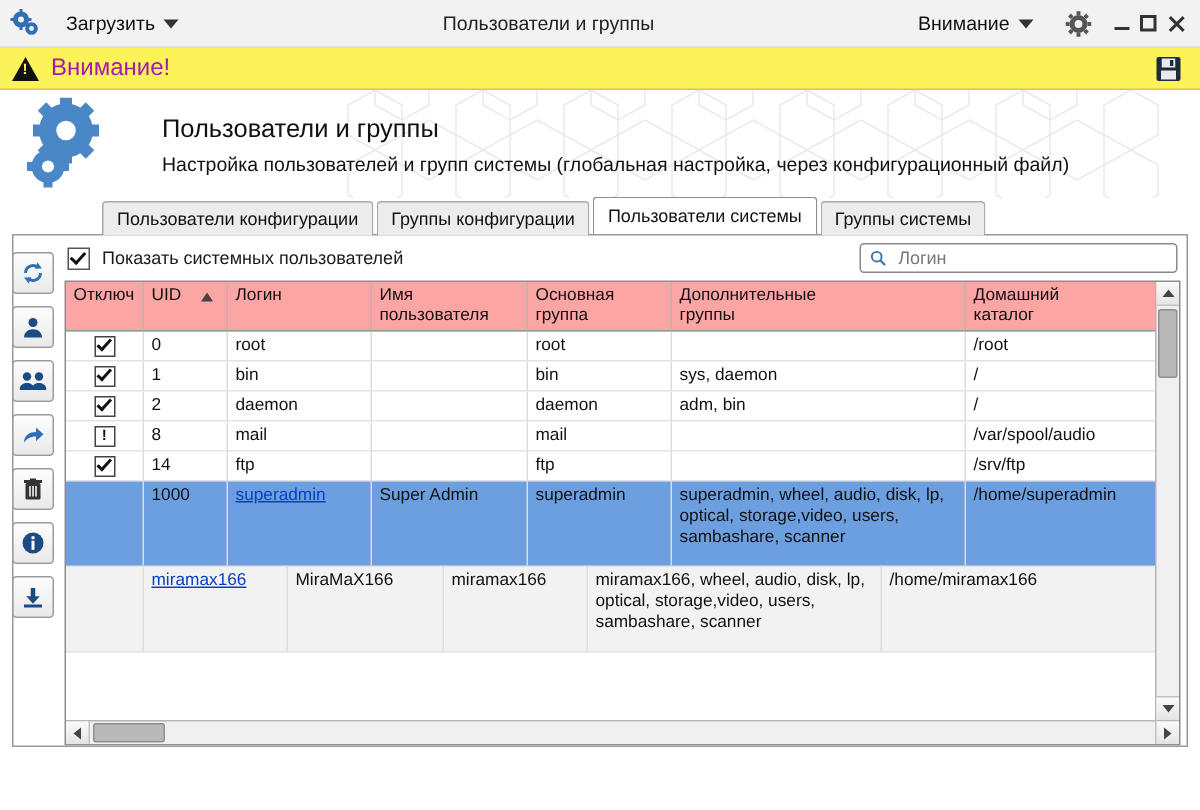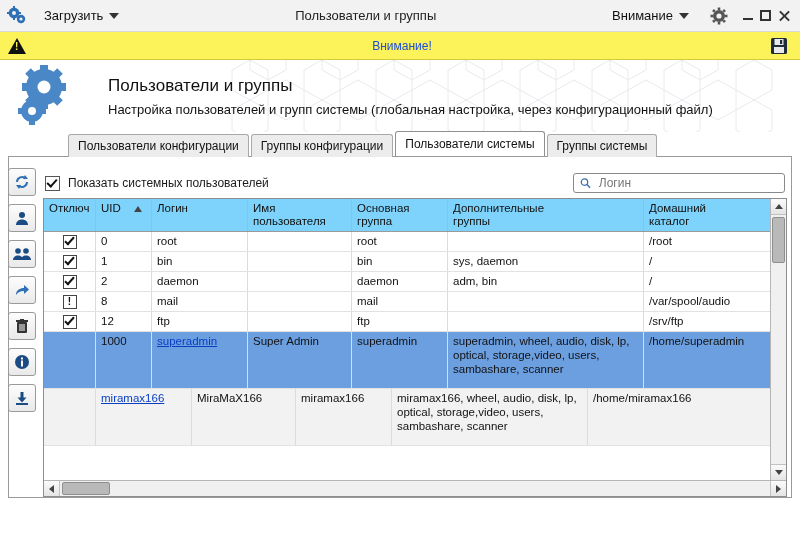--- a/index.html
+++ b/index.html
@@ -112,21 +112,21 @@
   }
   .warn-tri::after {
     content: "!";
     position: absolute;
     left: -2px; top: 3px;
     color: #fcf259;
     font-size: 10px;
     font-weight: bold;
     line-height: 11px;
   }
-  .warn-text { font-size: 12px; color: #1d4ed8; flex: 1; text-align: center; }
+  .warn-text { font-size: 16px; color: #a21caf; flex: 1; }
   .save-disk {
     width: 18px; height: 18px;
     position: relative;
     margin-right: 4px;
   }
 
   
   .header {
     position: relative;
     height: 72px;
@@ -227,21 +227,20 @@
     flex-direction: column;
     min-width: 0;
   }
   .toolrow {
     height: 30px;
     display: flex;
     align-items: center;
     padding: 0 6px;
     box-sizing: border-box;
     gap: 8px;
-    margin-top: 11px;
   }
   .chk {
     width: 13px; height: 13px;
     border: 1px solid #555;
     background: #fff;
     position: relative;
     flex: none;
   }
   .chk.on::after {
     content: "";
@@ -281,21 +280,21 @@
     flex: 1;
     margin: 0 4px 0 4px;
     border: 1px solid #8d8d8d;
     background: #fff;
     display: flex;
     flex-direction: column;
     min-height: 0;
   }
   .thead-row {
     display: flex;
-    background: #7dd3fc;
+    background: #fca5a5;
     border-bottom: 1px solid #9a9a9a;
     font-size: 11.5px;
   }
   .th {
     border-right: 1px solid #b5b5b5;
     padding: 3px 5px;
     box-sizing: border-box;
     line-height: 13px;
     color: #111;
     position: relative;
@@ -704,21 +703,21 @@
                 <div class="td" style="width:104px"></div>
                 <div class="td" style="width:96px">mail</div>
                 <div class="td" style="width:196px"></div>
                 <div class="td" style="flex:1">/var/spool/audio</div>
               </div>
 
               <div class="trow">
                 <div class="td ctr" style="width:52px">
                     <span class="row-chk"></span>
                   </div>
-                <div class="td" style="width:56px">12</div>
+                <div class="td" style="width:56px">14</div>
                 <div class="td" style="width:96px">ftp</div>
                 <div class="td" style="width:104px"></div>
                 <div class="td" style="width:96px">ftp</div>
                 <div class="td" style="width:196px"></div>
                 <div class="td" style="flex:1">/srv/ftp</div>
               </div>
 
               <div class="trow sel" style="height:56px">
                 <div class="td" style="width:52px"></div>
                 <div class="td" style="width:56px">1000</div>

